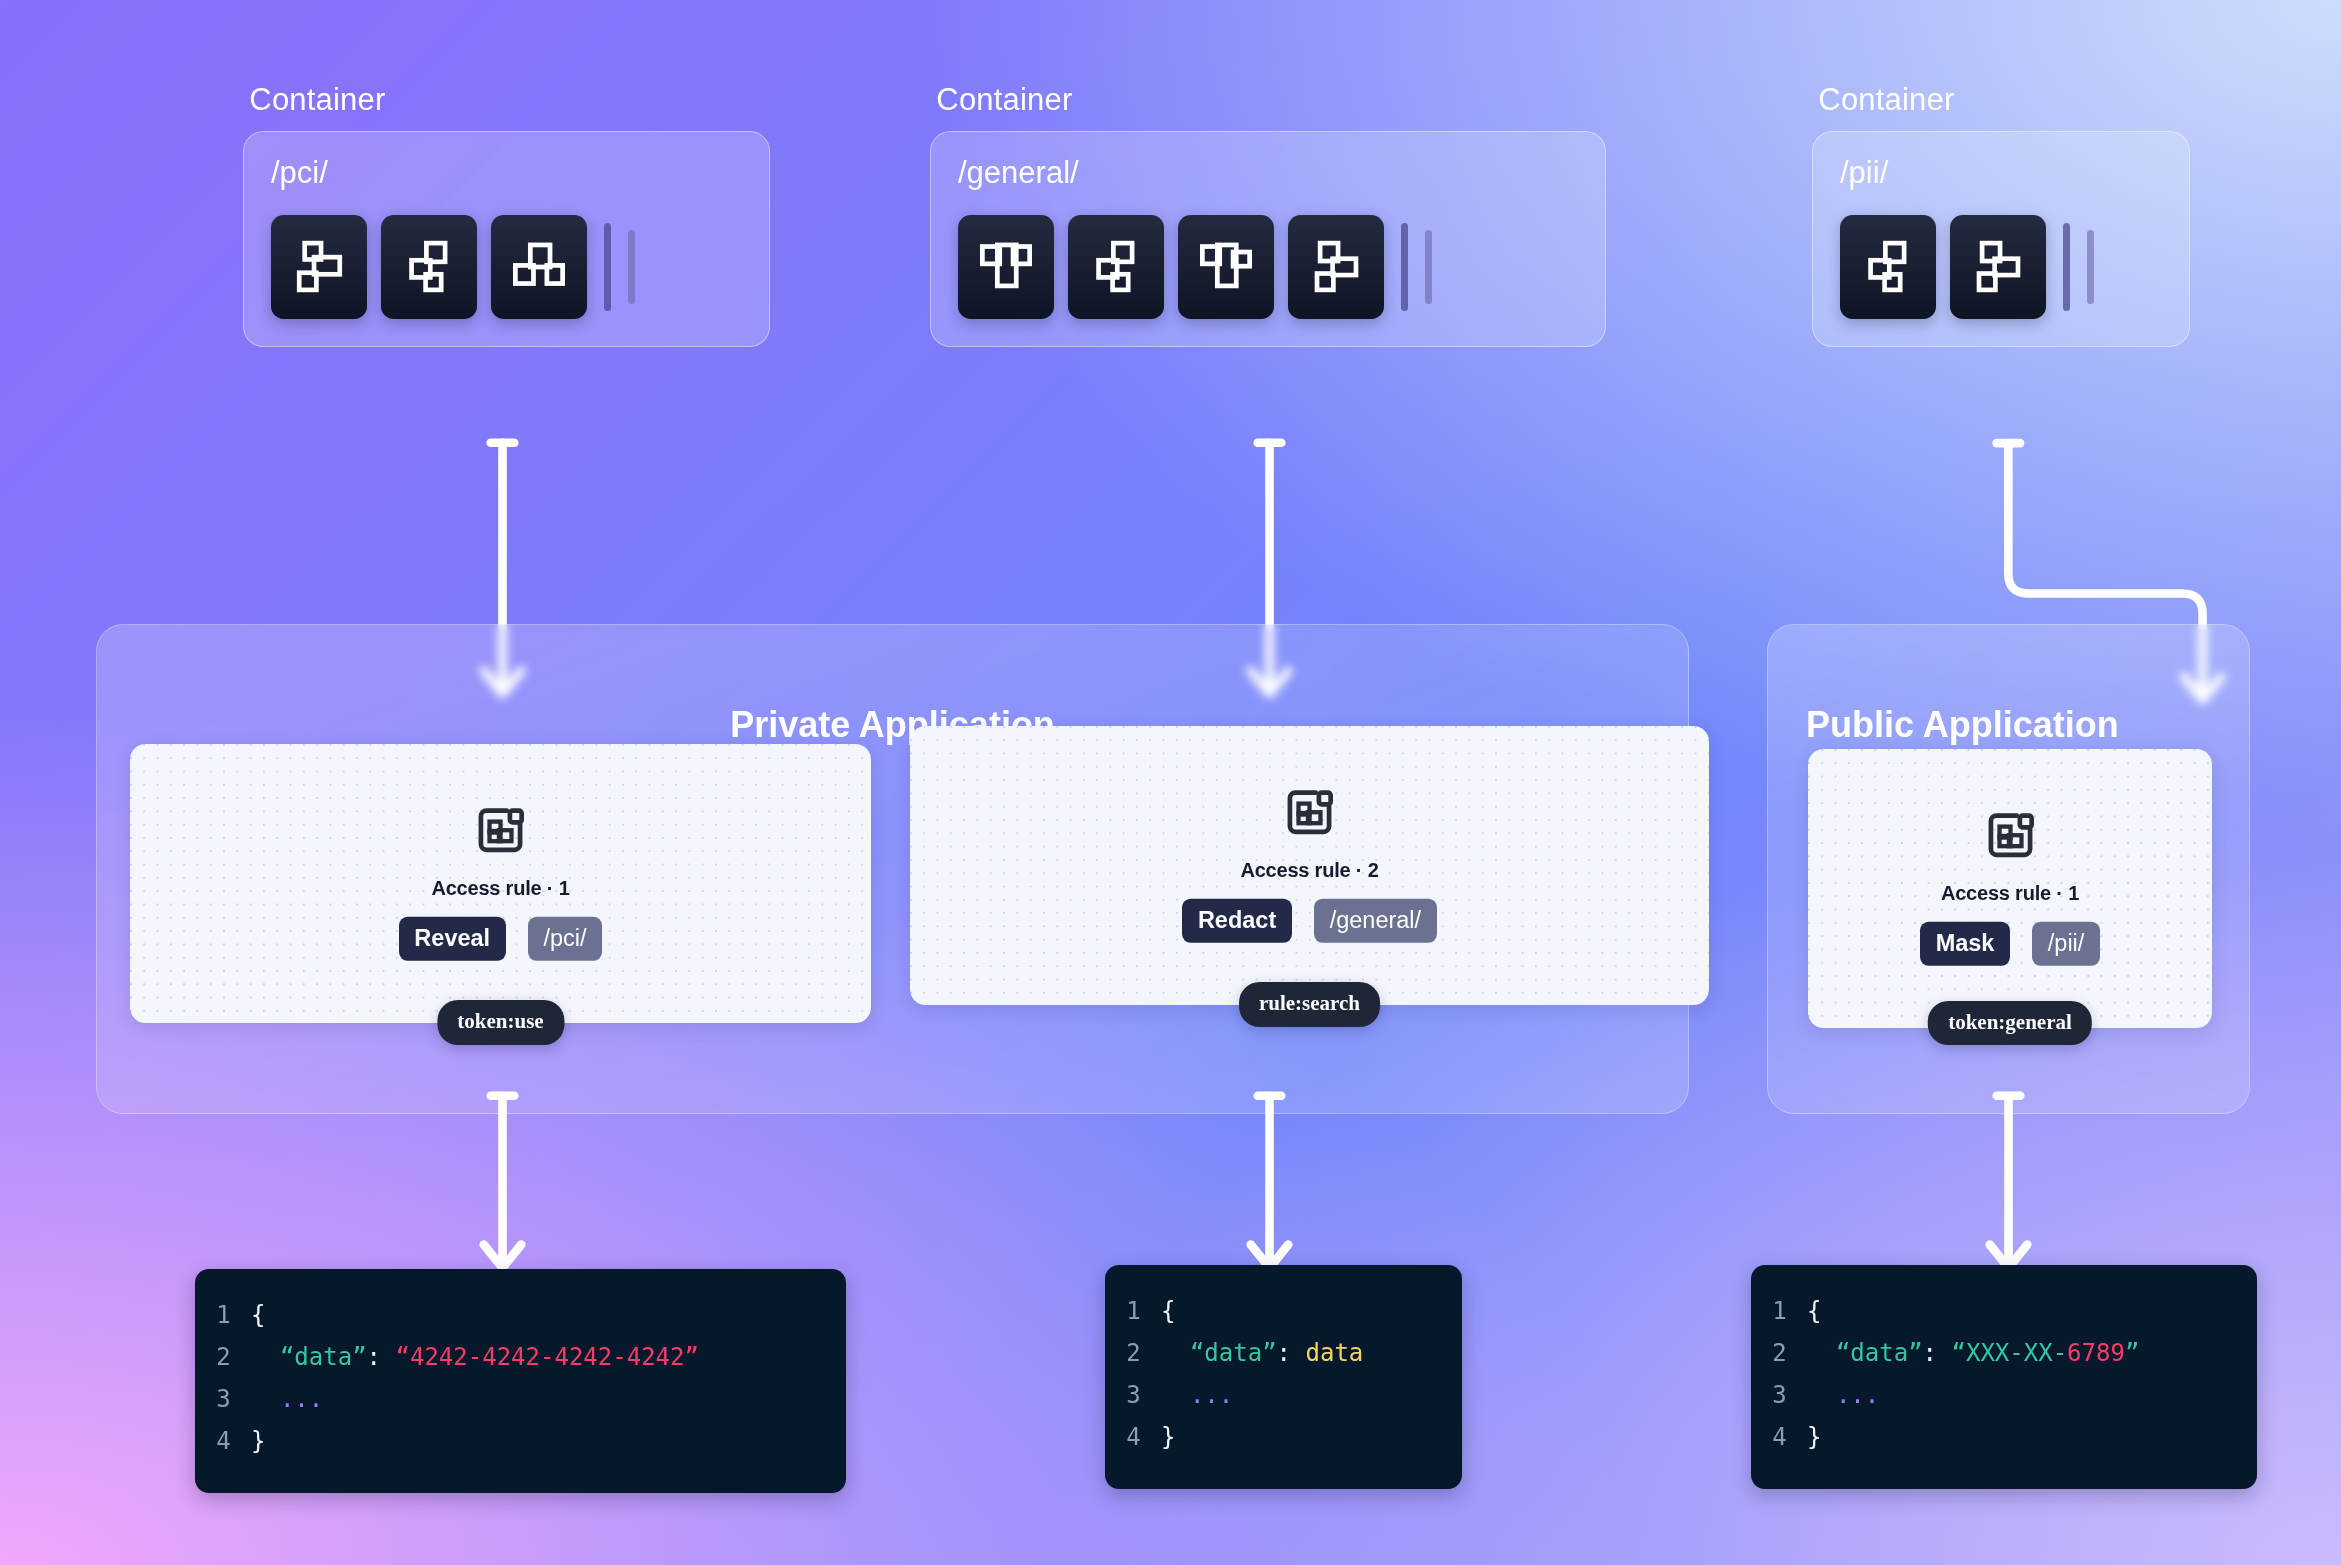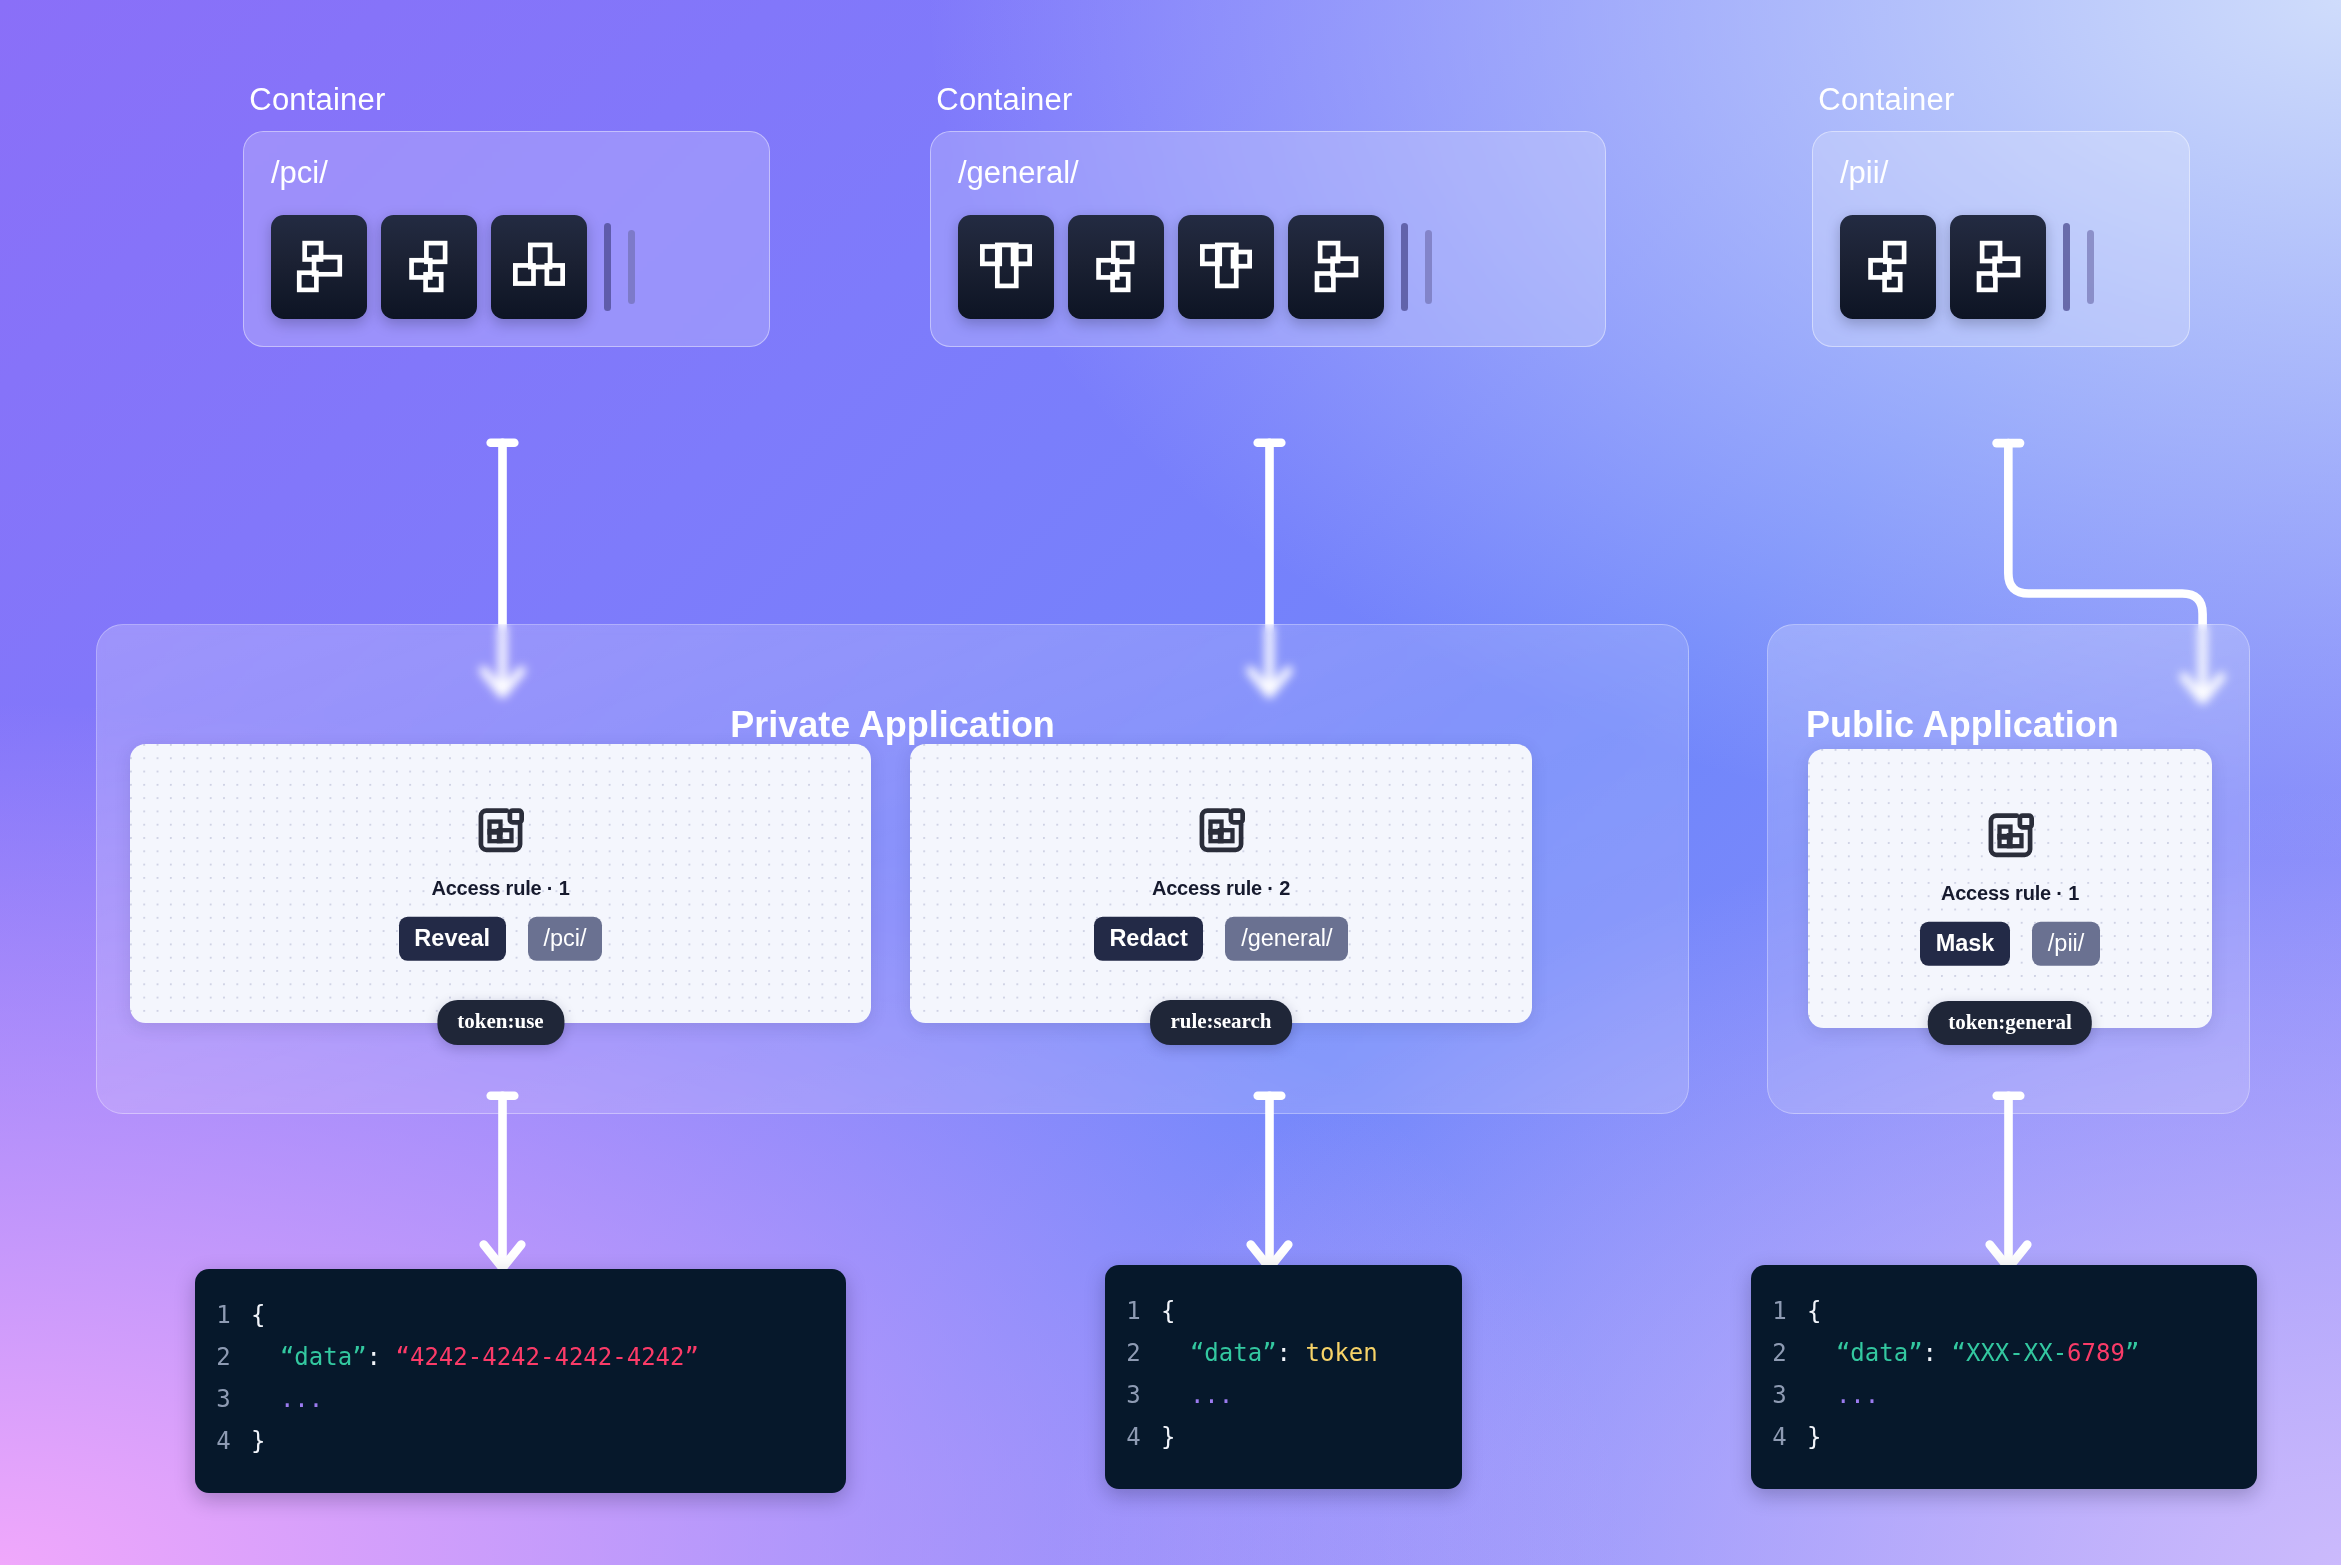--- a/index.html
+++ b/index.html
@@ -315,21 +315,21 @@
       </span>
       <div class="rule-name">Access rule · 1</div>
       <div class="chip-row">
         <span class="chip action">Reveal</span>
         <span class="chip scope">/pci/</span>
       </div>
     </div>
     <span class="token-pill" style="bottom:-22px;">token:use</span>
   </div>
 
-  <div class="rule-card" style="left:910px; top:744px; width:622px; height:279px;text-align:right;">
+  <div class="rule-card" style="left:910px; top:726px; width:799px; height:279px;text-align:right;">
     <div class="rule-inner">
       <span class="rule-icon">
         <svg width="47" height="47" viewBox="0 0 60 60" fill="none" aria-hidden="true">
           <path d="M38 5 H12 A7 7 0 0 0 5 12 V48 A7 7 0 0 0 12 55 H48 A7 7 0 0 0 55 48 V22" stroke="#2a2d3a" stroke-width="6" stroke-linecap="round" fill="none"></path>
           <rect x="42" y="5" width="15" height="15" rx="3.5" stroke="#2a2d3a" stroke-width="6" fill="none"></rect>
           <rect x="16" y="19" width="14" height="14" stroke="#2a2d3a" stroke-width="5.5" fill="none"></rect>
           <rect x="16" y="31" width="14" height="13" stroke="#2a2d3a" stroke-width="5.5" fill="none"></rect>
           <rect x="28" y="30" width="16" height="14" stroke="#2a2d3a" stroke-width="5.5" fill="none"></rect>
         </svg>
       </span>
@@ -392,21 +392,21 @@
 
   <div class="code-block" style="left:195px; top:1269px; width:651px; height:224px;">
       <div class="code-line"><span class="ln">1</span><span class="tok-punc">{</span></div>
       <div class="code-line"><span class="ln">2</span><span class="tok-key">  “data”</span><span class="tok-colon">: </span><span class="tok-str">“4242-4242-4242-4242”</span></div>
       <div class="code-line"><span class="ln">3</span><span class="tok-dots">  ...</span></div>
       <div class="code-line"><span class="ln">4</span><span class="tok-punc">}</span></div>
     </div>
 
   <div class="code-block" style="left:1105px; top:1265px; width:357px; height:224px;">
       <div class="code-line"><span class="ln">1</span><span class="tok-punc">{</span></div>
-      <div class="code-line"><span class="ln">2</span><span class="tok-key">  “data”</span><span class="tok-colon">: </span><span class="tok-null">token</span></div>
+      <div class="code-line"><span class="ln">2</span><span class="tok-key">  “data”</span><span class="tok-colon">: </span><span class="tok-null">data</span></div>
       <div class="code-line"><span class="ln">3</span><span class="tok-dots">  ...</span></div>
       <div class="code-line"><span class="ln">4</span><span class="tok-punc">}</span></div>
     </div>
 
   <div class="code-block" style="left:1751px; top:1265px; width:506px; height:224px;">
       <div class="code-line"><span class="ln">1</span><span class="tok-punc">{</span></div>
       <div class="code-line"><span class="ln">2</span><span class="tok-key">  “data”</span><span class="tok-colon">: </span><span class="tok-teal">“XXX-XX-</span><span class="tok-pink">6789</span><span class="tok-teal">”</span></div>
       <div class="code-line"><span class="ln">3</span><span class="tok-dots">  ...</span></div>
       <div class="code-line"><span class="ln">4</span><span class="tok-punc">}</span></div>
     </div>

